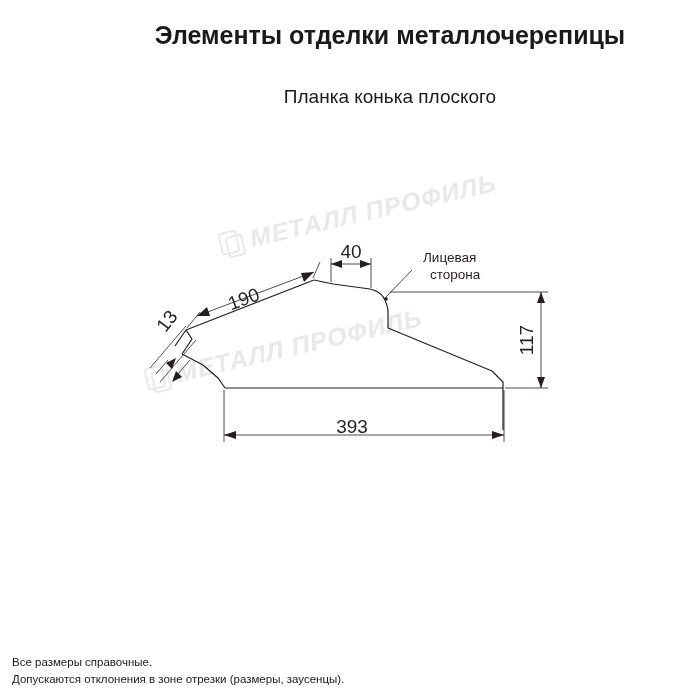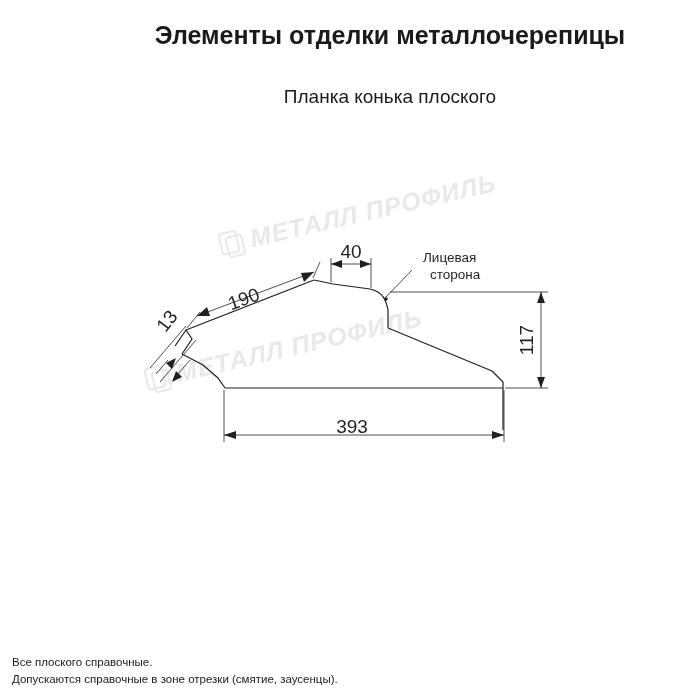--- a/index.html
+++ b/index.html
@@ -195,17 +195,17 @@
       <text class="dim-txt" x="533" y="190" transform="rotate(-90 533 190)" text-anchor="middle">117</text>
       <text class="dim-txt" x="352" y="283" text-anchor="middle">393</text>
 
       <text class="lbl-txt" x="423" y="112" text-anchor="start">Лицевая</text>
       <text class="lbl-txt" x="430" y="129" text-anchor="start">сторона</text>
 
     </svg>
   </div>
 
   <div class="footer">
-    <div>Все плоского справочные.</div>
-    <div>Допускаются справочные в зоне отрезки (смятие, заусенцы).</div>
+    <div>Все размеры справочные.</div>
+    <div>Допускаются отклонения в зоне отрезки (размеры, заусенцы).</div>
   </div>
 
 </div>
 
 </body></html>

